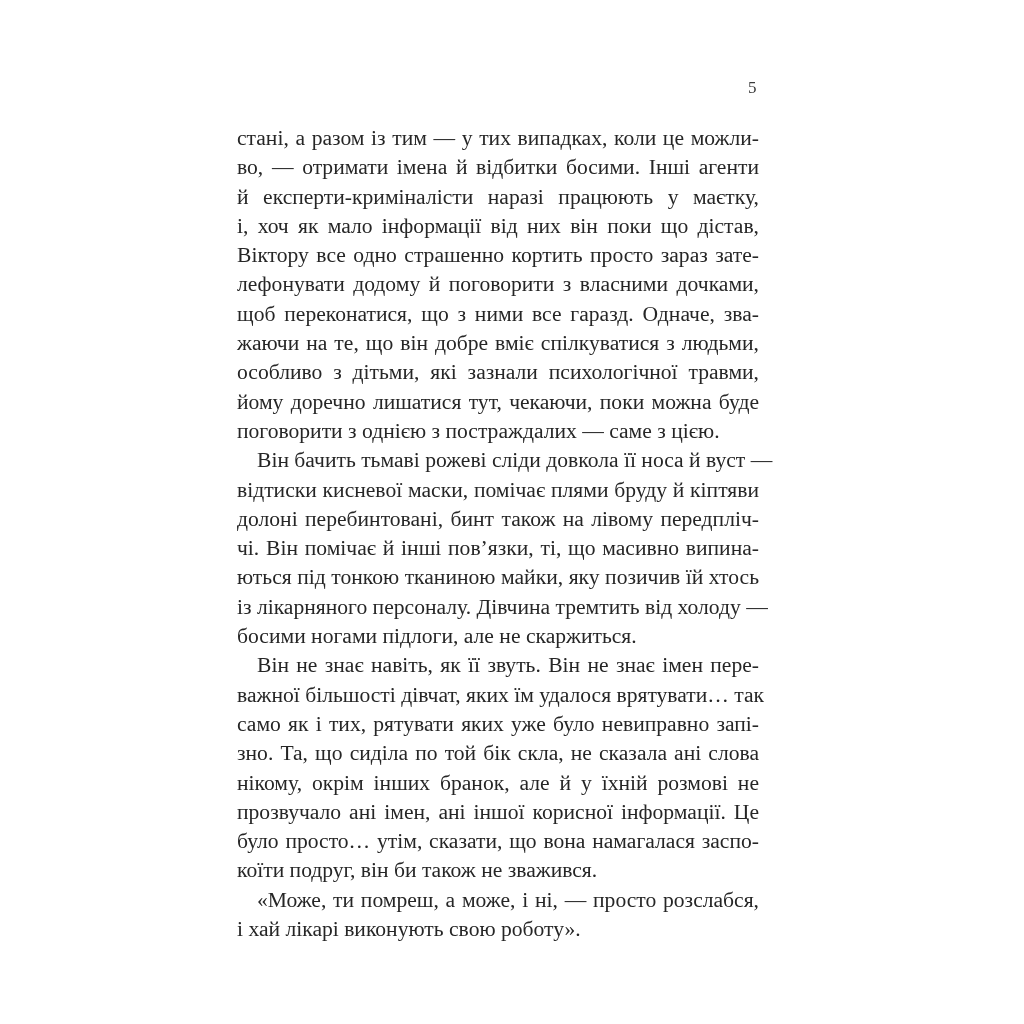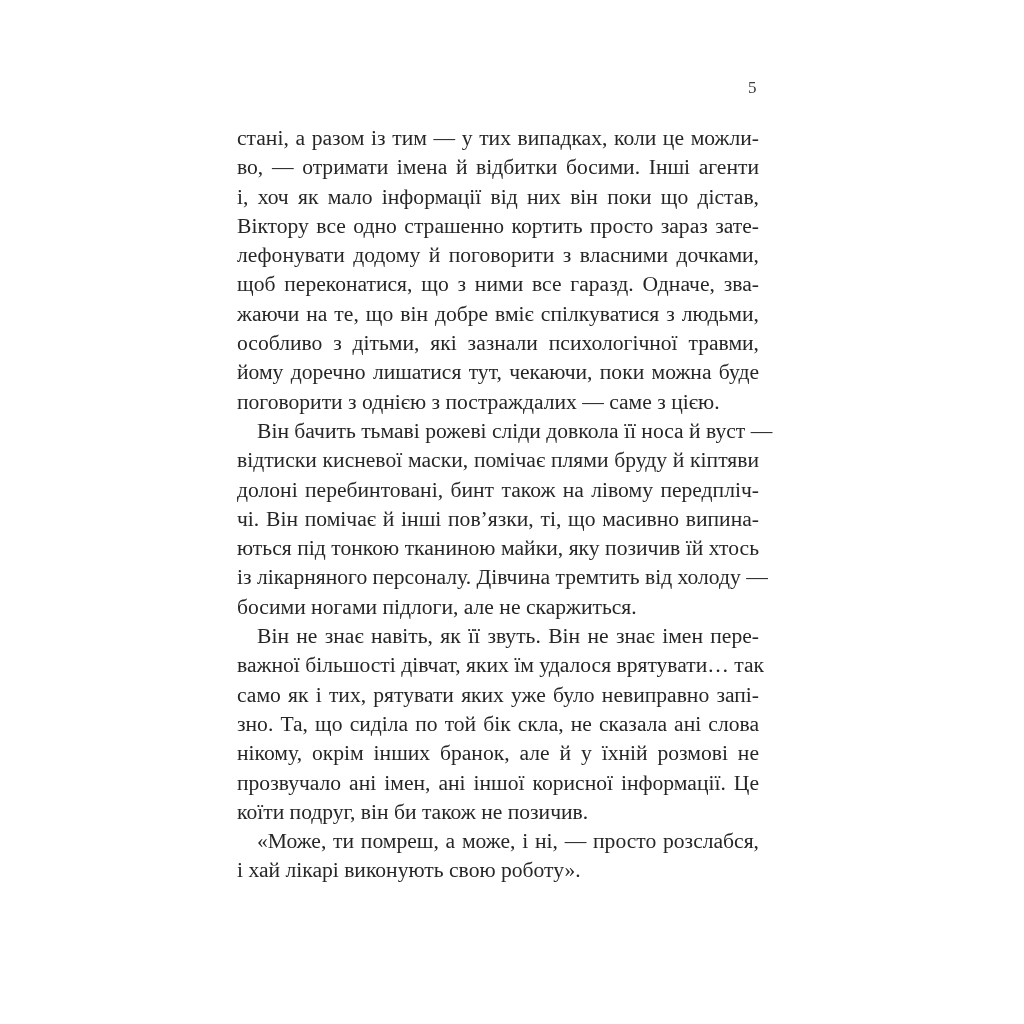--- a/index.html
+++ b/index.html
@@ -54,20 +54,21 @@
   </style>
 </head>
 <body>
 
 <div class="page">
   <div class="page-number">5</div>
   <div class="text-block" id="text-block">
       <div>
         <span class="line">стані, а разом із тим — у тих випадках, коли це можли-</span>
         <span class="line">во, — отримати імена й відбитки босими. Інші агенти</span>
+        <span class="line">й експерти-криміналісти наразі працюють у маєтку,</span>
         <span class="line">і, хоч як мало інформації від них він поки що дістав,</span>
         <span class="line">Віктору все одно страшенно кортить просто зараз зате-</span>
         <span class="line">лефонувати додому й поговорити з власними дочками,</span>
         <span class="line">щоб переконатися, що з ними все гаразд. Одначе, зва-</span>
         <span class="line">жаючи на те, що він добре вміє спілкуватися з людьми,</span>
         <span class="line">особливо з дітьми, які зазнали психологічної травми,</span>
         <span class="line">йому доречно лишатися тут, чекаючи, поки можна буде</span>
         <span class="line last">поговорити з однією з постраждалих — саме з цією.</span>
       </div>
       <div>
@@ -79,20 +80,21 @@
         <span class="line">із лікарняного персоналу. Дівчина тремтить від холоду —</span>
         <span class="line last">босими ногами підлоги, але не скаржиться.</span>
       </div>
       <div>
         <span class="line indent">Він не знає навіть, як її звуть. Він не знає імен пере-</span>
         <span class="line">важної більшості дівчат, яких їм удалося врятувати… так</span>
         <span class="line">само як і тих, рятувати яких уже було невиправно запі-</span>
         <span class="line">зно. Та, що сиділа по той бік скла, не сказала ані слова</span>
         <span class="line">нікому, окрім інших бранок, але й у їхній розмові не</span>
         <span class="line">прозвучало ані імен, ані іншої корисної інформації. Це</span>
-        <span class="line last">коїти подруг, він би також не позичив.</span>
+        <span class="line">було просто… утім, сказати, що вона намагалася заспо-</span>
+        <span class="line last">коїти подруг, він би також не зважився.</span>
       </div>
       <div>
         <span class="line indent">«Може, ти помреш, а може, і ні, — просто розслабся,</span>
         <span class="line last">і хай лікарі виконують свою роботу».</span>
       </div>
     </div>
 </div>
 
 </body></html>

